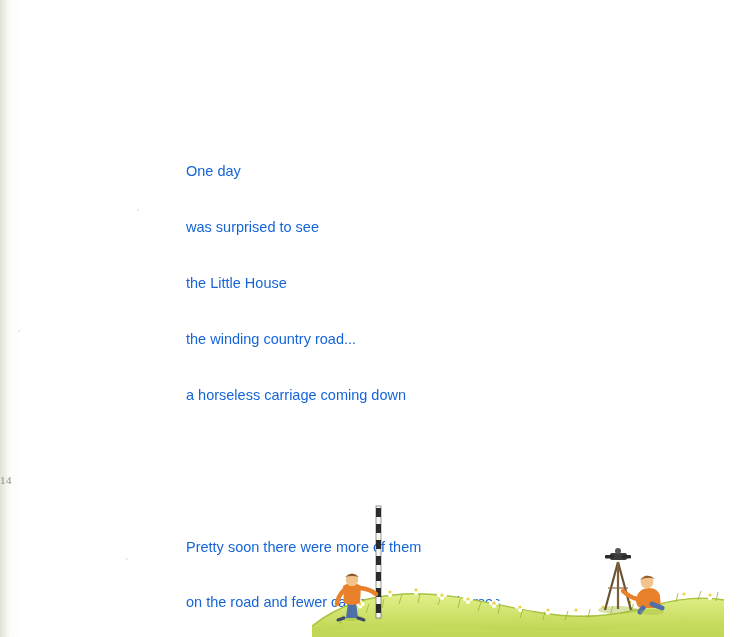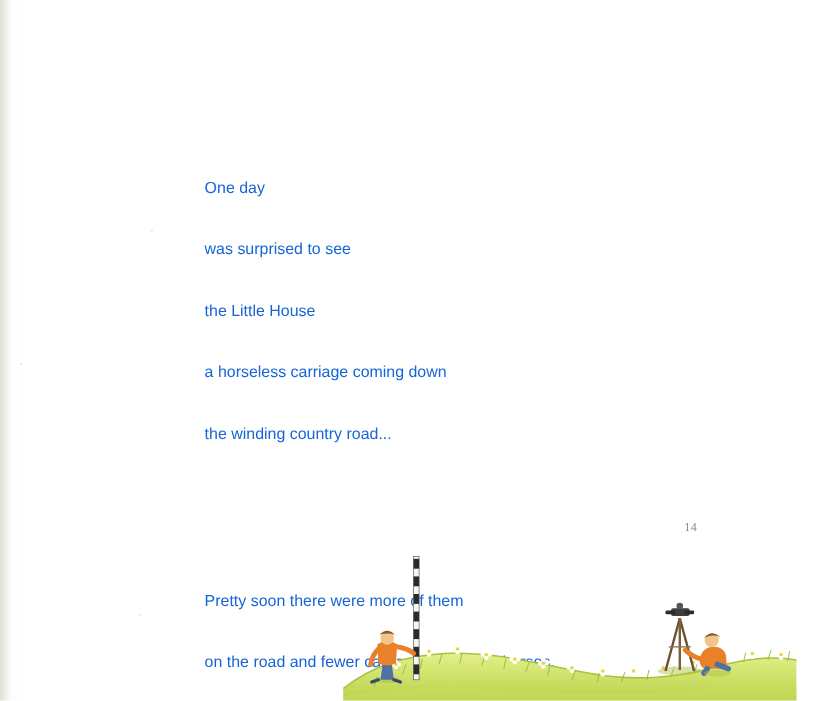--- a/index.html
+++ b/index.html
@@ -52,21 +52,21 @@
     white-space: pre;
   }
   .stanza:last-child { margin-bottom: 0; }
   .line { display: block; }
 
   .folio {
     position: absolute;
     left: 0;
     top: 474px;
     width: 634px;
-    text-align: right;
+    text-align: left;
     font-family: "Liberation Serif", serif;
     font-size: 11px;
     color: #8a8c84;
     letter-spacing: 0.5px;
   }
 
   .illustration {
     position: absolute;
     left: 300px;
     top: 500px;
@@ -82,22 +82,22 @@
 
   <div class="speck" style="left:137px; top:209px; width:2px; height:2px;"></div>
   <div class="speck" style="left:126px; top:558px; width:2px; height:2px;"></div>
   <div class="speck" style="left:18px; top:330px; width:2px; height:2px;"></div>
 
   <div class="poem">
     <div class="stanza">
       <span class="line">One day</span>
       <span class="line">was surprised to see</span>
       <span class="line">the Little House</span>
+      <span class="line">the winding country road...</span>
       <span class="line">a horseless carriage coming down</span>
-      <span class="line">the winding country road...</span>
     </div>
     <div class="stanza">
       <span class="line">Pretty soon there were more of them</span>
       <span class="line">on the road and fewer carriages pulled by horses.</span>
       
       
       
       
     </div>
     

